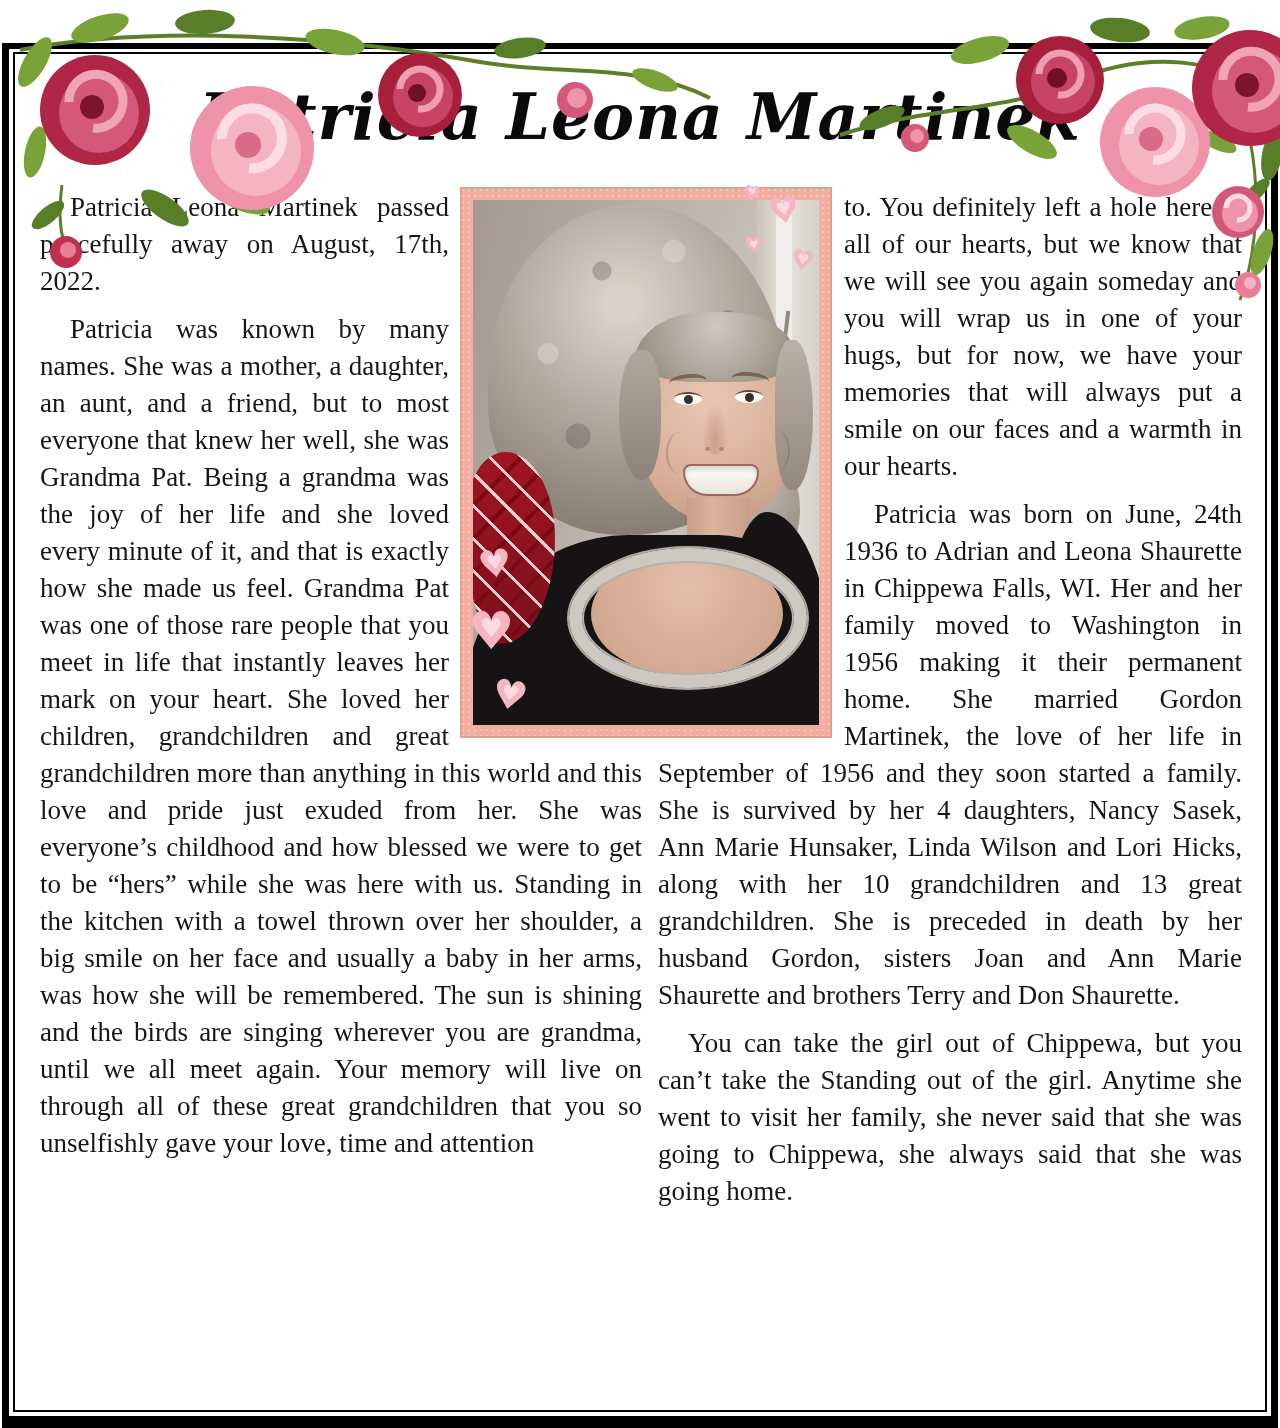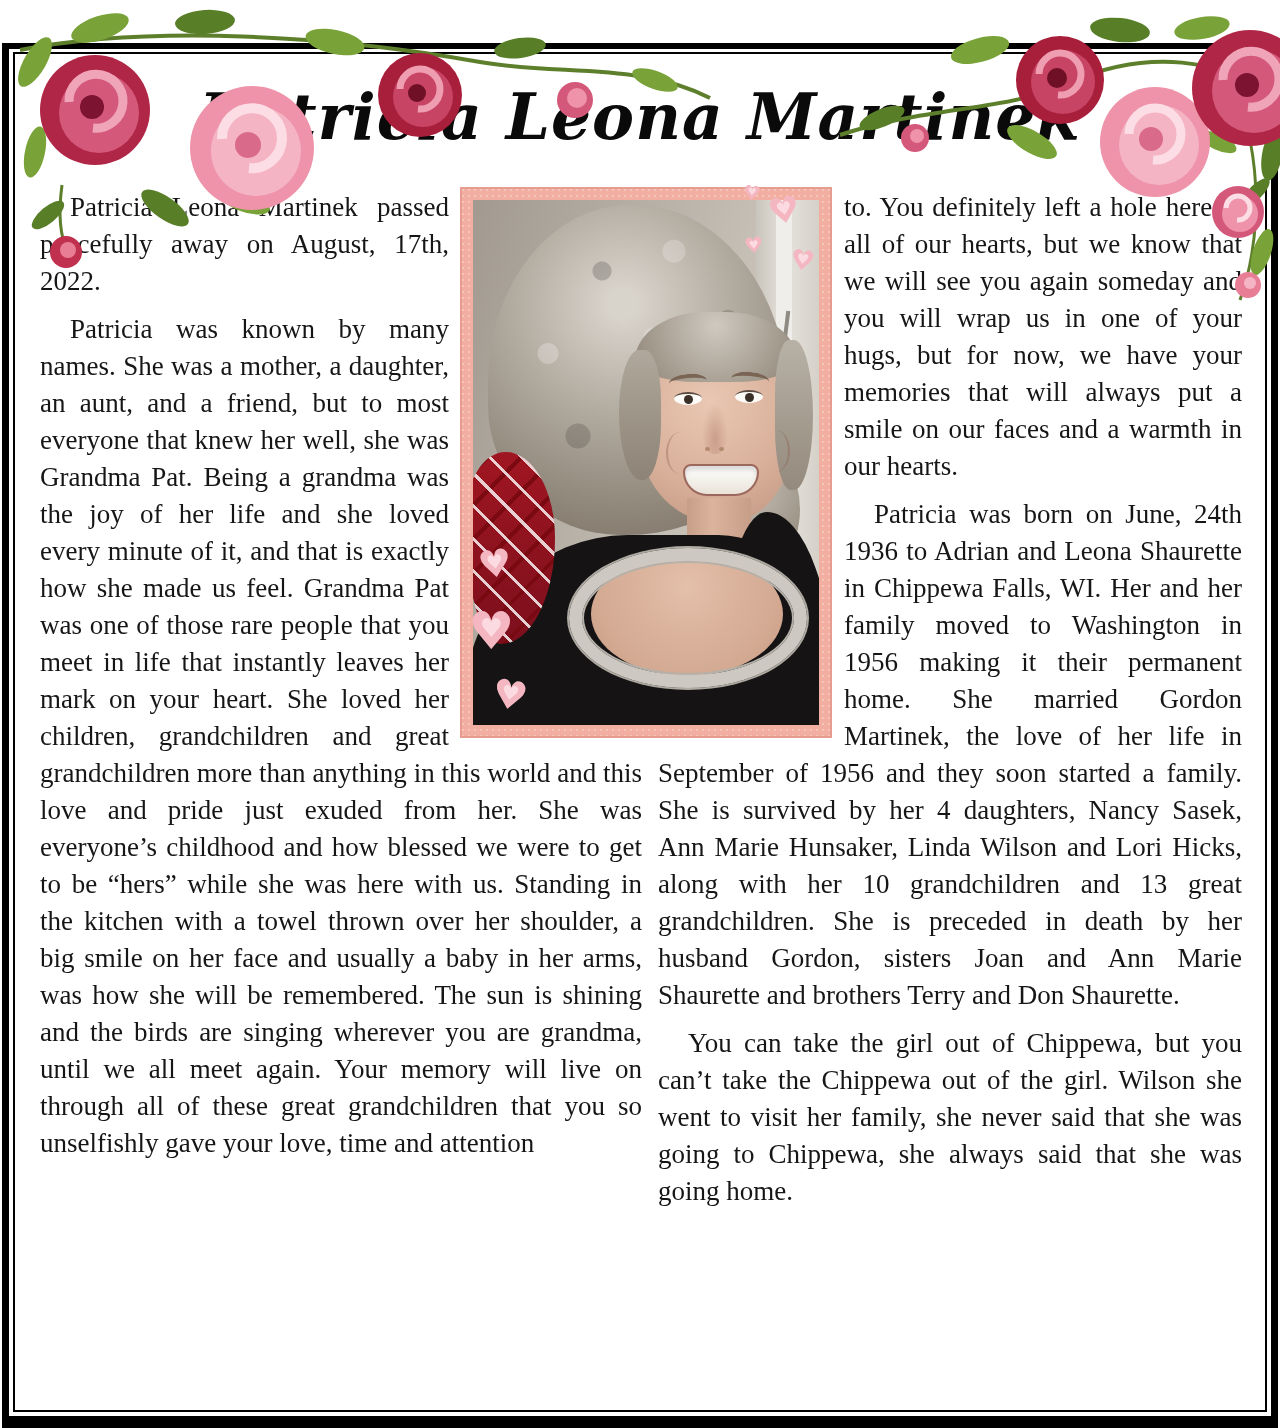--- a/index.html
+++ b/index.html
@@ -126,21 +126,21 @@
   <div class="textflow">
     <div class="col col-left">
       <div class="spacer-r"></div>
       <p class="indent">Patricia Leona Martinek passed peacefully away on August, 17th, 2022.</p>
       <p class="indent">Patricia was known by many names. She was a mother, a daughter, an aunt, and a friend, but to most everyone that knew her well, she was Grandma Pat. Being a grandma was the joy of her life and she loved every minute of it, and that is exactly how she made us feel. Grandma Pat was one of those rare people that you meet in life that instantly leaves her mark on your heart. She loved her children, grandchildren and great grandchildren more than anything in this world and this love and pride just exuded from her. She was everyone’s childhood and how blessed we were to get to be “hers” while she was here with us. Standing in the kitchen with a towel thrown over her shoulder, a big smile on her face and usually a baby in her arms, was how she will be remembered. The sun is shining and the birds are singing wherever you are grandma, until we all meet again. Your memory will live on through all of these great grandchildren that you so unselfishly gave your love, time and attention</p>
     </div>
     <div class="col col-right">
       <div class="spacer-l"></div>
       <p>to. You definitely left a hole here in all of our hearts, but we know that we will see you again someday and you will wrap us in one of your hugs, but for now, we have your memories that will always put a smile on our faces and a warmth in our hearts.</p>
       <p class="indent">Patricia was born on June, 24th 1936 to Adrian and Leona Shaurette in Chippewa Falls, WI. Her and her family moved to Washington in 1956 making it their permanent home. She married Gordon Martinek, the love of her life in September of 1956 and they soon started a family. She is survived by her 4 daughters, Nancy Sasek, Ann Marie Hunsaker, Linda Wilson and Lori Hicks, along with her 10 grandchildren and 13 great grandchildren. She is preceded in death by her husband Gordon, sisters Joan and Ann Marie Shaurette and brothers Terry and Don Shaurette.</p>
-      <p class="indent">You can take the girl out of Chippewa, but you can’t take the Chippewa out of the girl. Wilson she went to visit her family, she never said that she was going to Chippewa, she always said that she was going home.</p>
+      <p class="indent">You can take the girl out of Chippewa, but you can’t take the Standing out of the girl. Anytime she went to visit her family, she never said that she was going to Chippewa, she always said that she was going home.</p>
     </div>
   </div>
 
   <div class="photo-frame">
     <div class="pi">
       <div class="panel"></div>
       <div class="easel2"></div>
       <div class="easel1"></div>
       <div class="hair"></div>
       <div class="face"></div>

